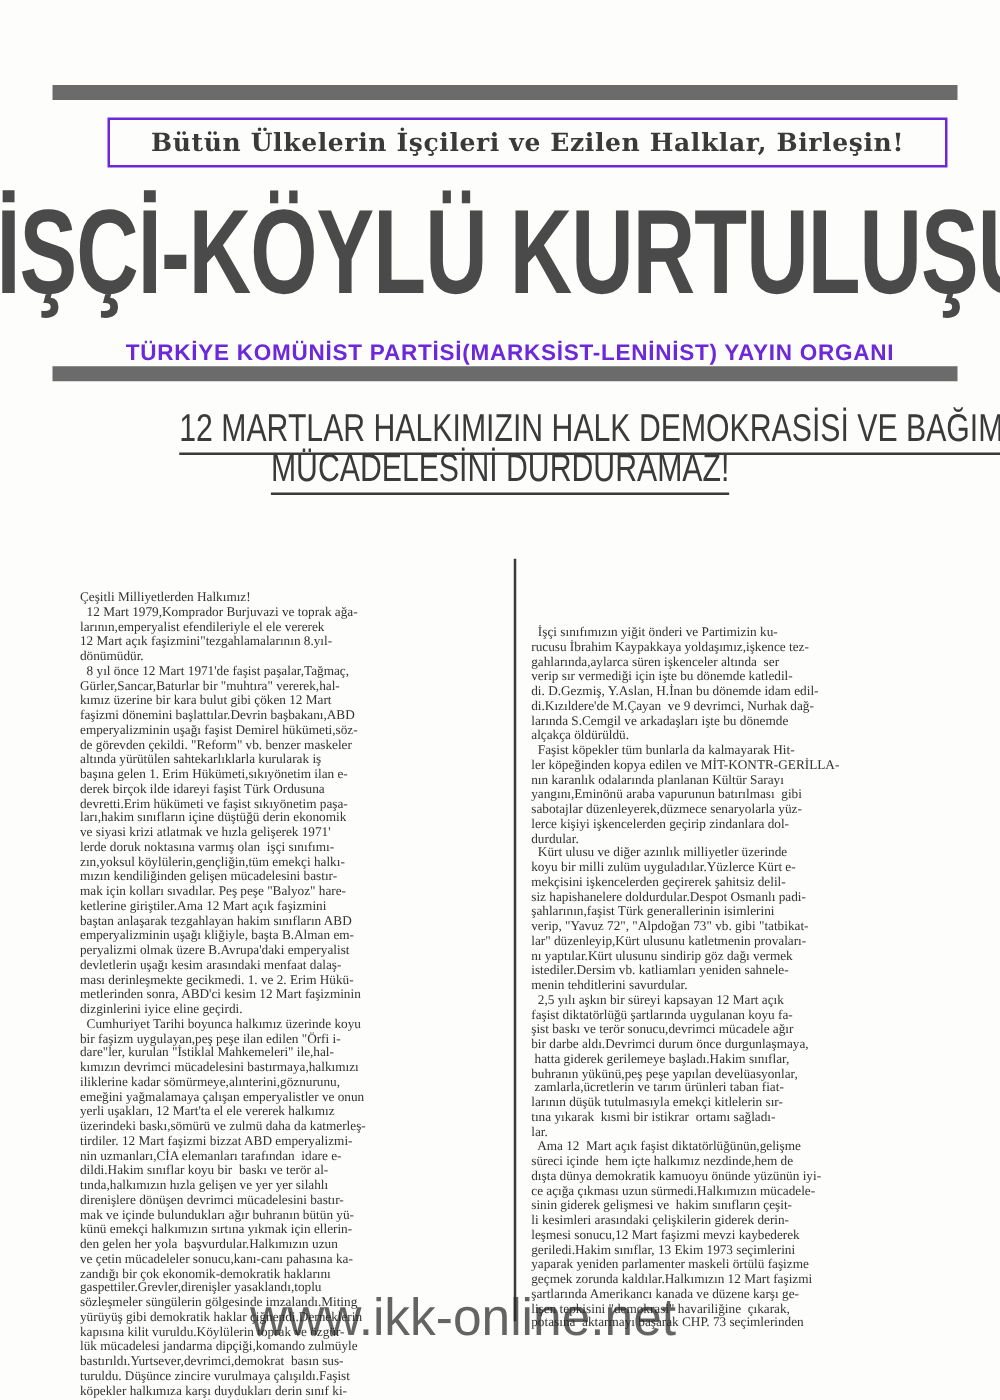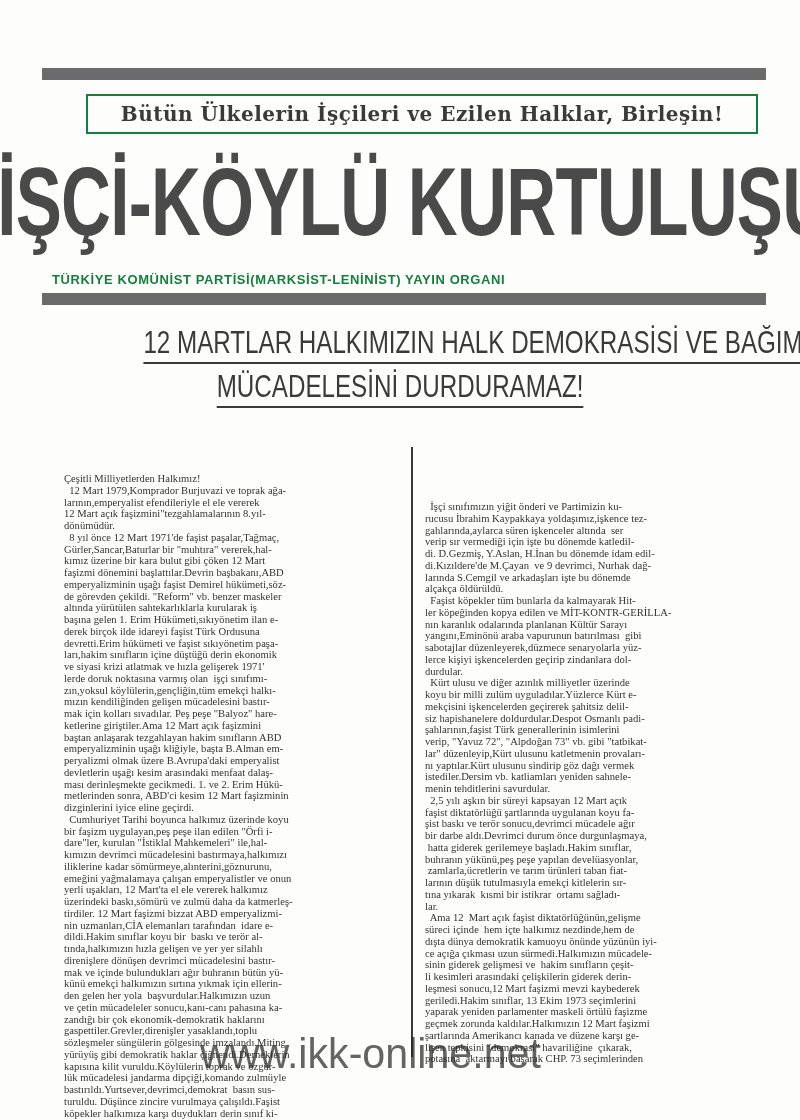--- a/index.html
+++ b/index.html
@@ -1,29 +1,29 @@
 <!DOCTYPE html>
 <html><head>
 <meta charset="utf-8">
 <style>
   html,body{margin:0;padding:0;}
   body{width:800px;height:1120px;background:#fdfdfb;position:relative;overflow:hidden;color:#2a2a2a;}
   .page{position:absolute;left:0;top:0;width:800px;height:1120px;}
   .bar{position:absolute;left:42px;width:724px;background:#6b6b6b;}
   .bar.top{top:68px;height:12px;}
   .bar.bottom{top:293px;height:12px;}
-  .slogan-box{position:absolute;left:86px;top:94px;width:672px;height:40px;border:2px solid #15803d;box-sizing:border-box;display:flex;align-items:center;justify-content:center;}
+  .slogan-box{position:absolute;left:86px;top:94px;width:672px;height:40px;border:2px solid #6d28d9;box-sizing:border-box;display:flex;align-items:center;justify-content:center;}
   .slogan{font-family:"DejaVu Serif",serif;font-weight:bold;font-size:20px;color:#3a3a3a;letter-spacing:0.5px;}
   .masthead{position:absolute;left:64px;top:148px;width:700px;height:108px;display:flex;align-items:center;justify-content:center;}
   .masthead span{font-family:"Liberation Sans",sans-serif;font-weight:bold;font-size:96px;color:#4a4a4a;transform:scaleX(0.72);transform-origin:center;display:inline-block;letter-spacing:-1px;white-space:nowrap;line-height:1;}
-  .subtitle{position:absolute;left:52px;top:272px;width:712px;font-family:"Liberation Sans",sans-serif;font-weight:bold;font-size:13px;color:#15803d;letter-spacing:0.6px;white-space:nowrap;}
+  .subtitle{position:absolute;left:52px;top:272px;width:712px;text-align:center;font-family:"Liberation Sans",sans-serif;font-weight:bold;font-size:18px;color:#6d28d9;letter-spacing:0.6px;white-space:nowrap;}
   .headline{position:absolute;left:40px;width:720px;text-align:center;}
   .headline span{font-family:"Liberation Sans",sans-serif;font-size:31px;color:#3a3a3a;display:inline-block;transform:scaleX(0.78);transform-origin:center;white-space:nowrap;border-bottom:2px solid #3a3a3a;padding-bottom:2px;line-height:1.1;}
   .headline.h1{top:326px;}
-  .headline.h2{top:370px;}
+  .headline.h2{top:358px;}
   .col{position:absolute;font-family:Liberation Serif, serif;font-size:10.6px;line-height:11.75px;color:#333;white-space:pre;margin-top:48px;}
   .col.left{left:64px;top:425px;width:340px;}
   .col.right{left:425px;top:447px;width:348px;}
   .divider{position:absolute;left:411px;top:447px;width:2px;height:610px;background:#3a3a3a;}
   .watermark{position:absolute;left:200px;top:1030px;font-family:"Liberation Sans",sans-serif;font-size:42px;color:rgba(40,40,40,0.72);letter-spacing:0px;transform:scaleX(0.98);transform-origin:left;}
   .gap{display:block;height:6px;}
 </style>
 </head>
 <body>
 

